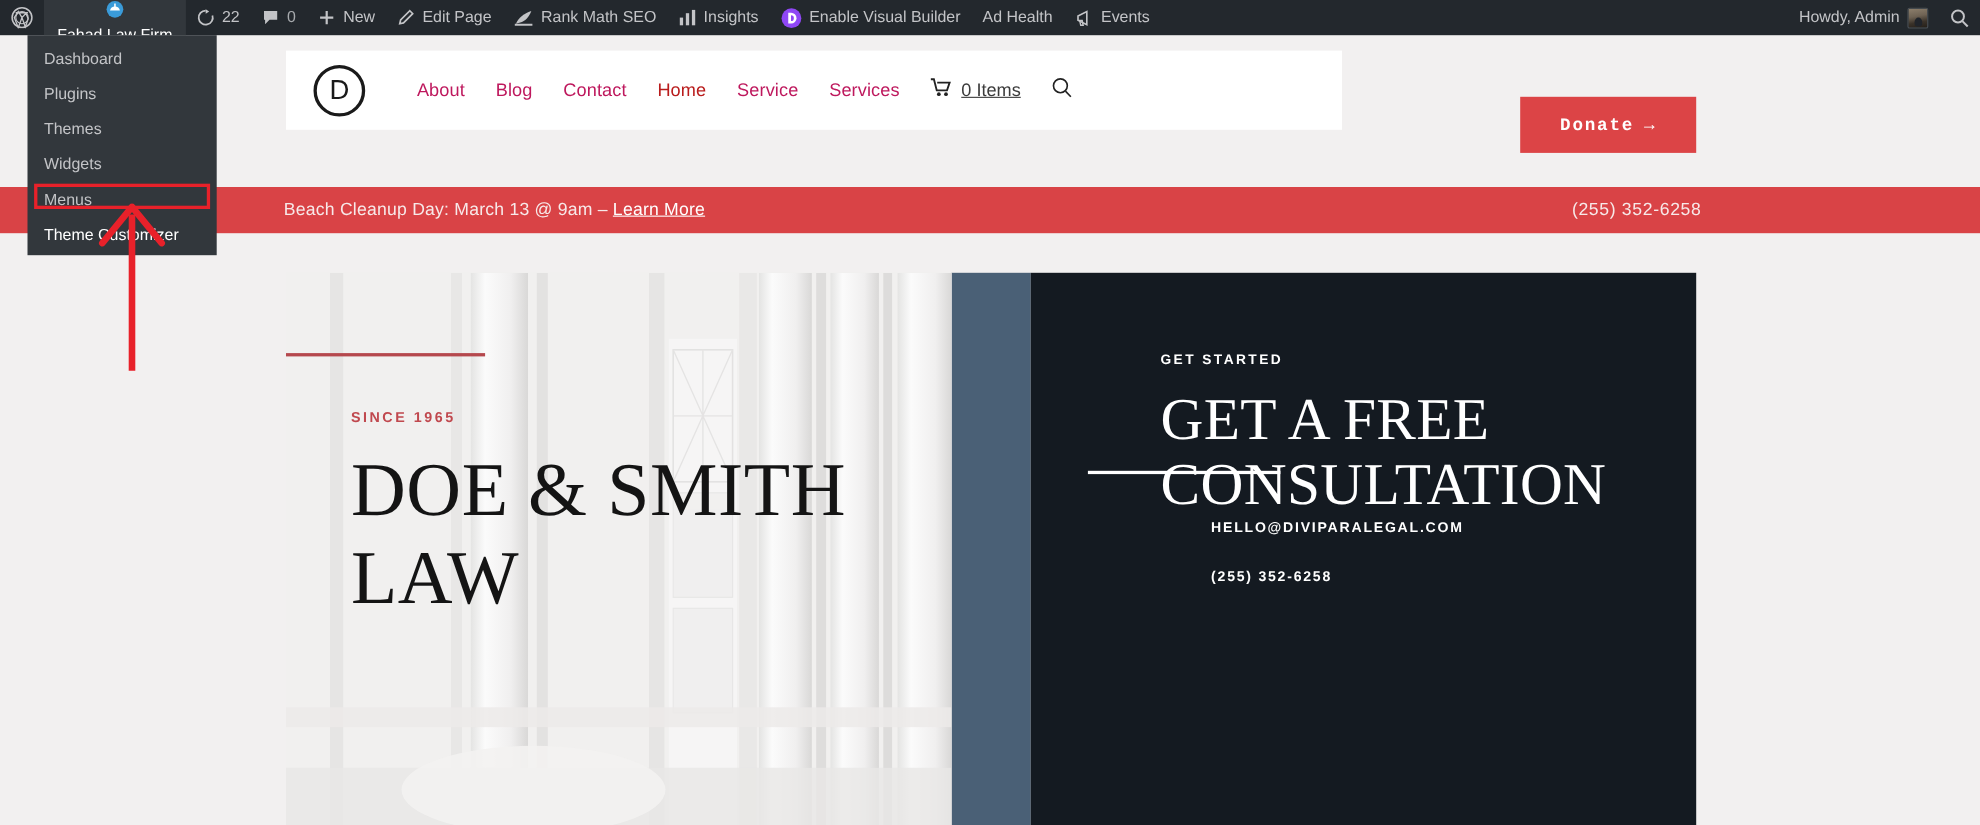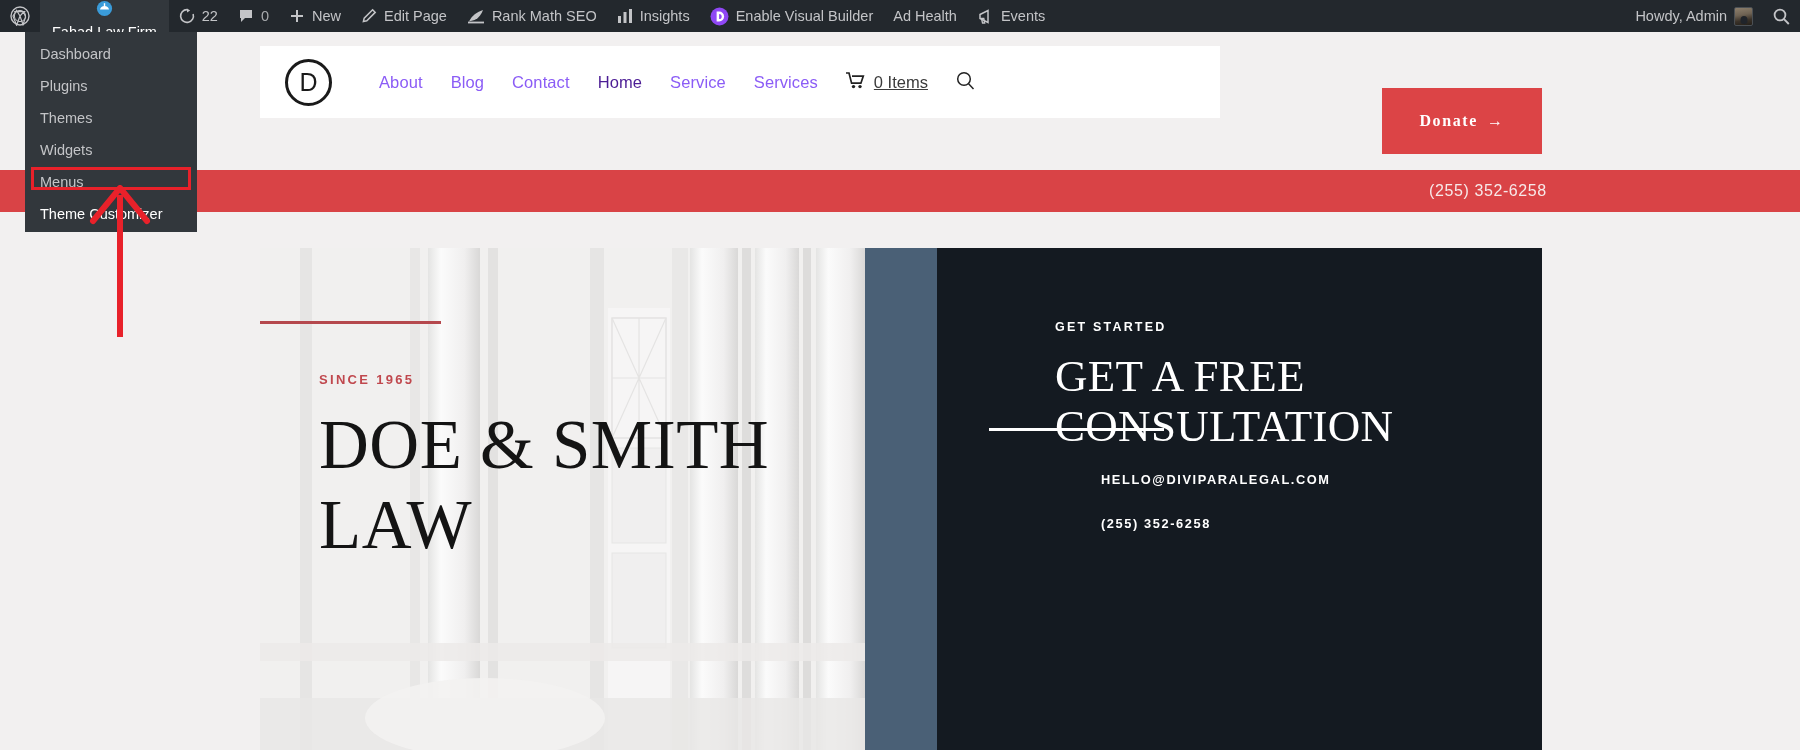--- a/index.html
+++ b/index.html
@@ -62,33 +62,33 @@
     background:#ffffff; display:flex; align-items:center; padding:0 0 0 25px;
   }
   .logo-d{
     width:47px; height:47px; border:3.5px solid #1a1a1a; border-radius:50%;
     display:flex; align-items:center; justify-content:center;
     font-family:"Liberation Sans", sans-serif; font-size:25px; font-weight:400;
     color:#1a1a1a; flex:0 0 auto;
   }
   .nav{ display:flex; align-items:center; gap:0; margin-left:33px; }
   .nav a{
-    font-size:16.5px; color:#8b5cf6; text-decoration:none;
+    font-size:16.5px; color:#be185d; text-decoration:none;
     padding:0 14px; white-space:nowrap; letter-spacing:.1px;
   }
-  .nav a.active{ color:#4c1d95; }
+  .nav a.active{ color:#b91c1c; }
   .cart-link{ display:flex; align-items:center; gap:9px; padding:0 14px; font-size:16.5px; color:#3b3b3b;text-decoration:underline; }
   .search-btn{ padding:0 14px; display:flex; align-items:center; }
 
   .donate-btn{
-    position:absolute; top:56px; left:1382px; width:160px; height:66px;
+    position:absolute; top:56px; left:1382px; width:160px; height:51px;
     background:#dc4446; color:#fff; border:0;
     font-size:16px; font-weight:bold; letter-spacing:1.6px;
     display:flex; align-items:center; justify-content:center; gap:9px;
-    cursor:pointer; font-family:Liberation Serif, serif;
+    cursor:pointer; font-family:Liberation Mono, monospace;
   }
 
   
   .promo-bar{
     position:absolute; top:138px; left:0; width:1800px; height:42px;
     background:#d94346; display:flex; align-items:center;
     color:#f7e9e9; font-size:16px; letter-spacing:.2px;
   }
   .promo-left{ position:absolute; left:258px; }
   .promo-left a{ color:#fff; text-decoration:underline; }
@@ -116,21 +116,21 @@
   }
 
   .hero-accent{ width:72px; height:502px; background:#4a6076; flex:0 0 auto; }
   .hero-right{ position:relative; flex:1 1 auto; height:502px; background:#141a21; }
   .eyebrow{
     position:absolute; left:118px; top:72px;
     font-size:12.5px; font-weight:bold; letter-spacing:2.2px; color:#ffffff;
   }
   .headline{
     position:absolute; left:118px; top:104px; width:540px;
-    font-family:"Liberation Serif", serif; font-size:45px; font-weight:400;
+    font-family:"Liberation Serif", serif; font-size:54px; font-weight:400;
     color:#ffffff; letter-spacing:.3px; line-height:1.1;
   }
   .rule-white{
     position:absolute; left:52px; top:180px; width:175px; height:2.5px; background:#ffffff;
   }
   .contact-list{ position:absolute; left:118px; top:224px; }
   .contact-list li{
     list-style:none; font-size:12.8px; font-weight:bold;
     letter-spacing:1.6px; color:#ffffff; margin-bottom:29px;margin-left:46px;
   }
@@ -169,20 +169,23 @@
       </span>
     </nav>
   </div>
 
   <button class="donate-btn">
     <span>Donate</span>
     <span>→</span>
   </button>
 
   <div class="promo-bar">
+    <div class="promo-left">
+      <span>Beach Cleanup Day: March 13 @ 9am – </span><a href="#">Learn More</a>
+    </div>
     <div class="promo-right">(255) 352-6258</div>
   </div>
 
   <div class="hero">
 
     <div class="hero-left">
       <svg class="pillars" viewBox="0 0 605 502" preserveAspectRatio="none">
         <defs>
           <linearGradient id="col" x1="0" y1="0" x2="1" y2="0">
             <stop offset="0%" stop-color="#e4e4e3"></stop>

